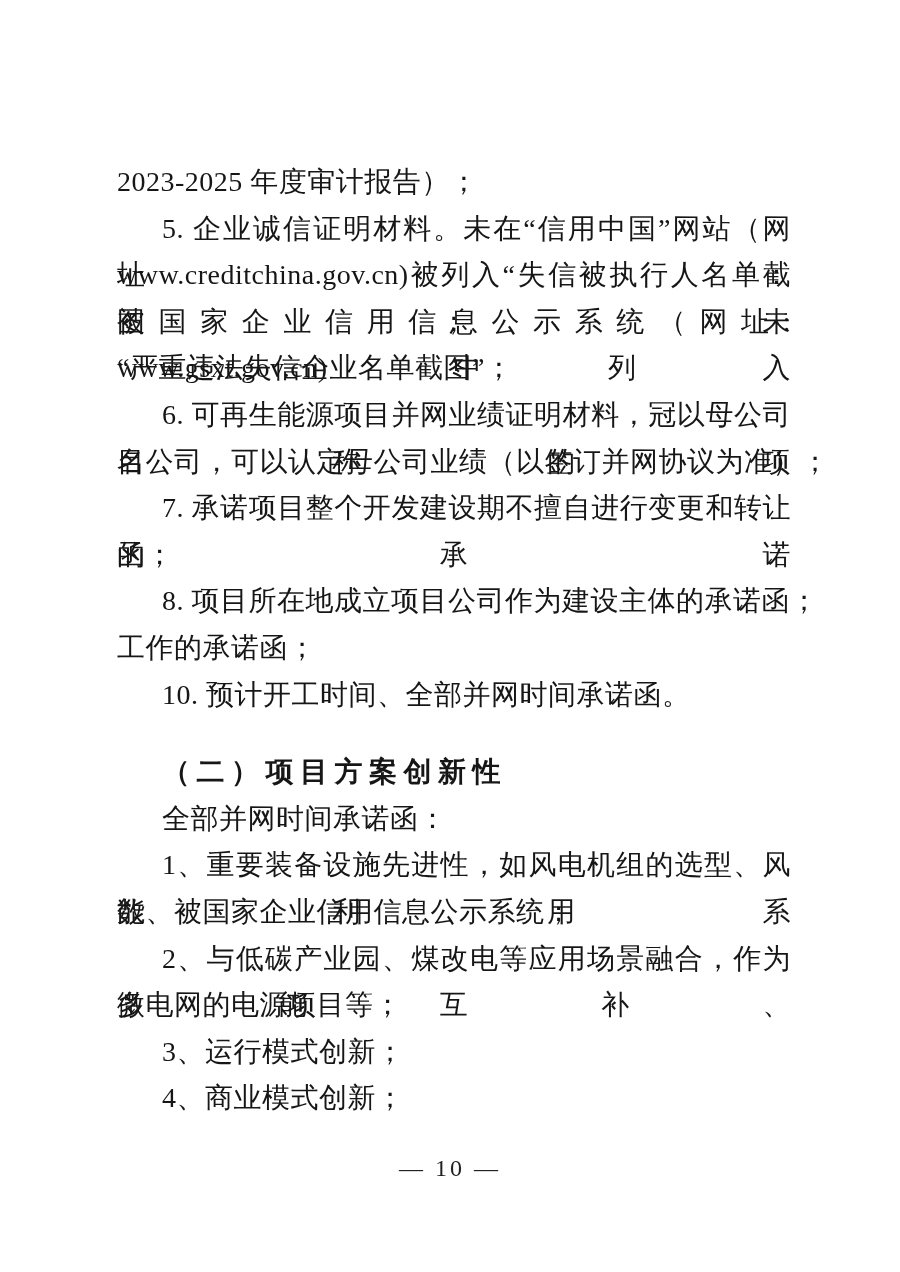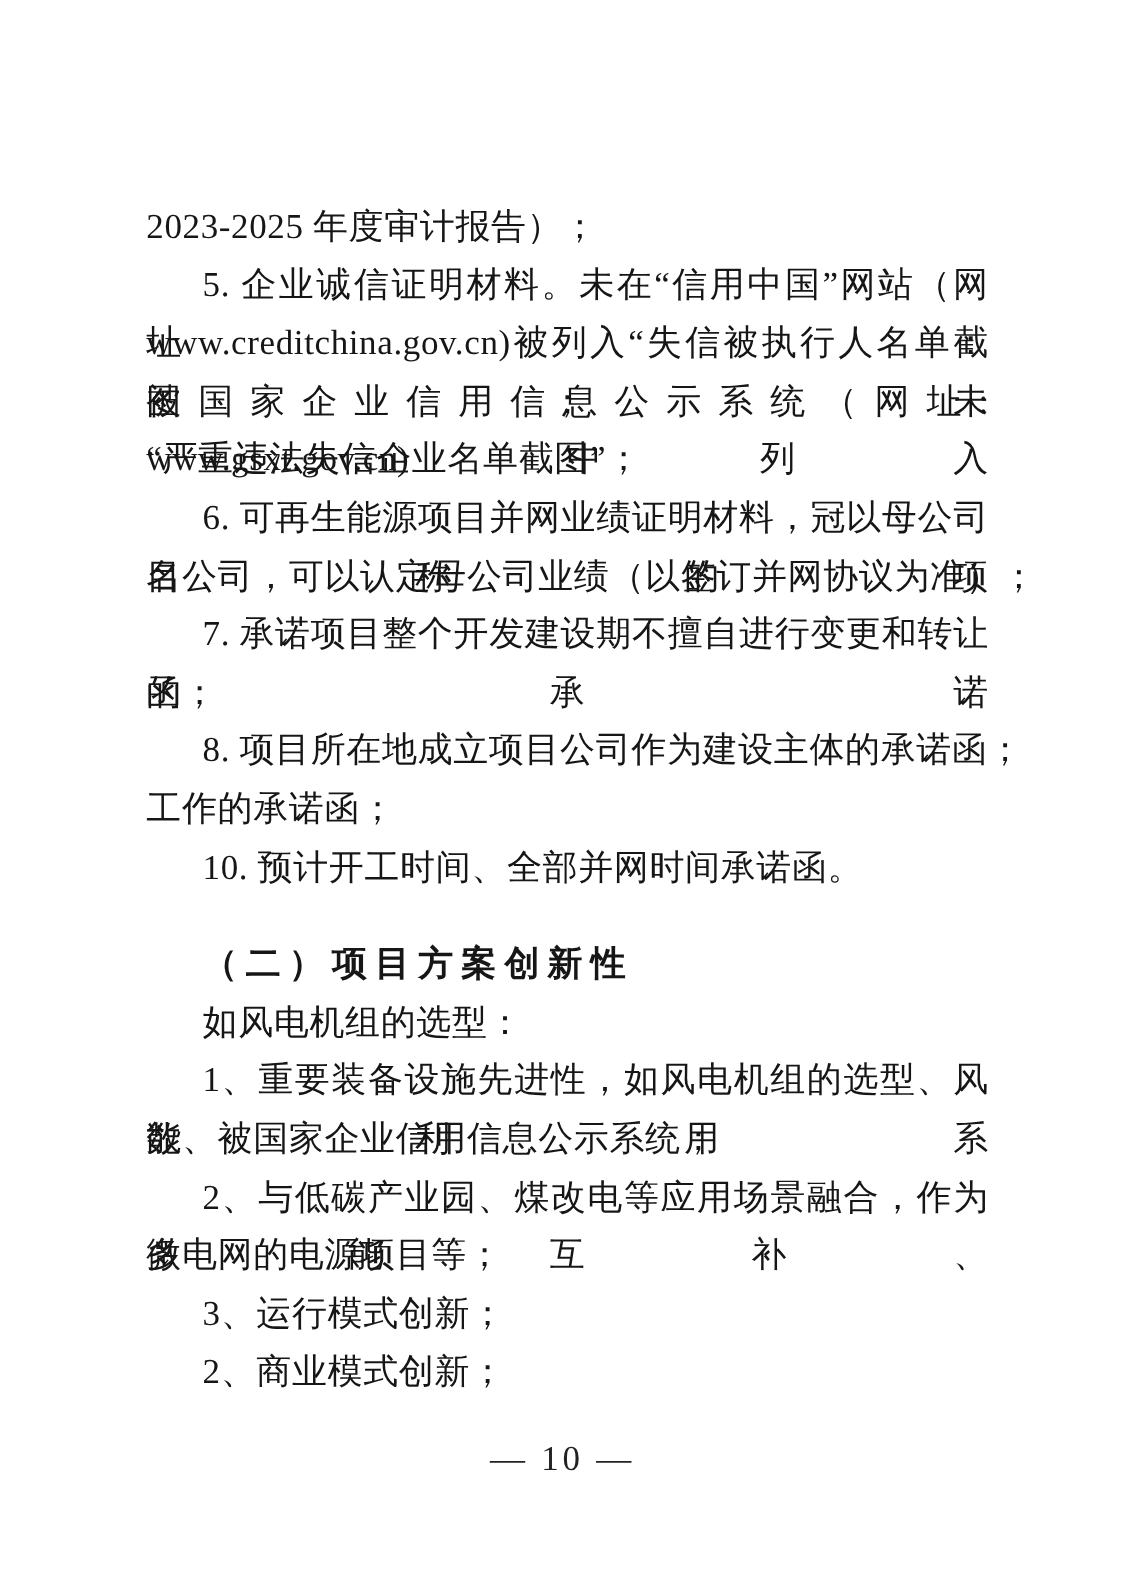--- a/index.html
+++ b/index.html
@@ -41,21 +41,21 @@
     font-weight: bold;
     letter-spacing: 6.5px;
     margin-top: 31px;
   }
   .page-number {
     position: absolute;
     left: 0;
     top: 1148px;
     width: 100%;
     text-align: center;
-    font-size: 28px;
+    font-size: 24px;
     line-height: 40px;
     letter-spacing: 3px;
     color: #222222;
   }
 </style>
 </head>
 <body>
 
 <div class="page">
   <div class="content" id="lines-container">
@@ -65,22 +65,22 @@
       <div class="line justify">被国家企业信用信息公示系统（网址: www.gsxt.gov.cn)中列入</div>
       <div class="line">“严重违法失信企业名单截图”；</div>
       <div class="line indent justify">6. 可再生能源项目并网业绩证明材料，冠以母公司名称的项</div>
       <div class="line">目公司，可以认定母公司业绩（以签订并网协议为准）；</div>
       <div class="line indent justify">7. 承诺项目整个开发建设期不擅自进行变更和转让的承诺</div>
       <div class="line">函；</div>
       <div class="line indent">8. 项目所在地成立项目公司作为建设主体的承诺函；</div>
       <div class="line">工作的承诺函；</div>
       <div class="line indent">10. 预计开工时间、全部并网时间承诺函。</div>
       <div class="line indent bold">（二）项目方案创新性</div>
-      <div class="line indent">如风电机组的选型：</div>
+      <div class="line indent">全部并网时间承诺函：</div>
       <div class="line indent justify">1、重要装备设施先进性，如风电机组的选型、风能利用系</div>
       <div class="line">数、被国家企业信用信息公示系统；</div>
       <div class="line indent justify">2、与低碳产业园、煤改电等应用场景融合，作为多能互补、</div>
       <div class="line">微电网的电源项目等；</div>
       <div class="line indent">3、运行模式创新；</div>
-      <div class="line indent">2、商业模式创新；</div>
+      <div class="line indent">4、商业模式创新；</div>
     </div>
   <div class="page-number">— 10 —</div>
 </div>
 
 </body></html>

